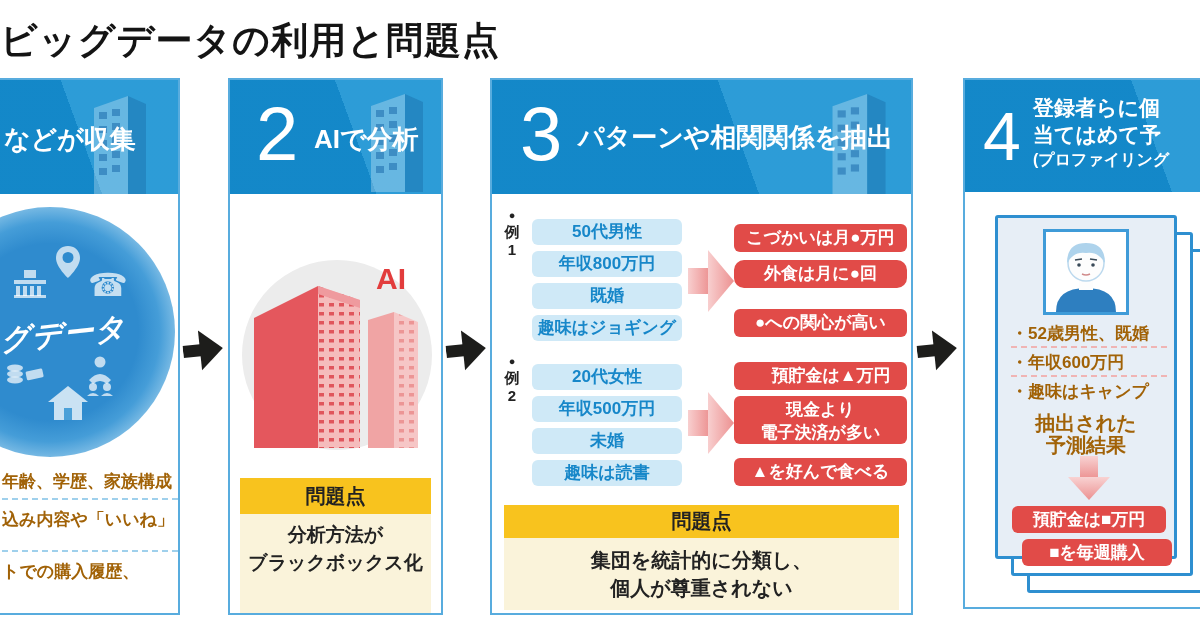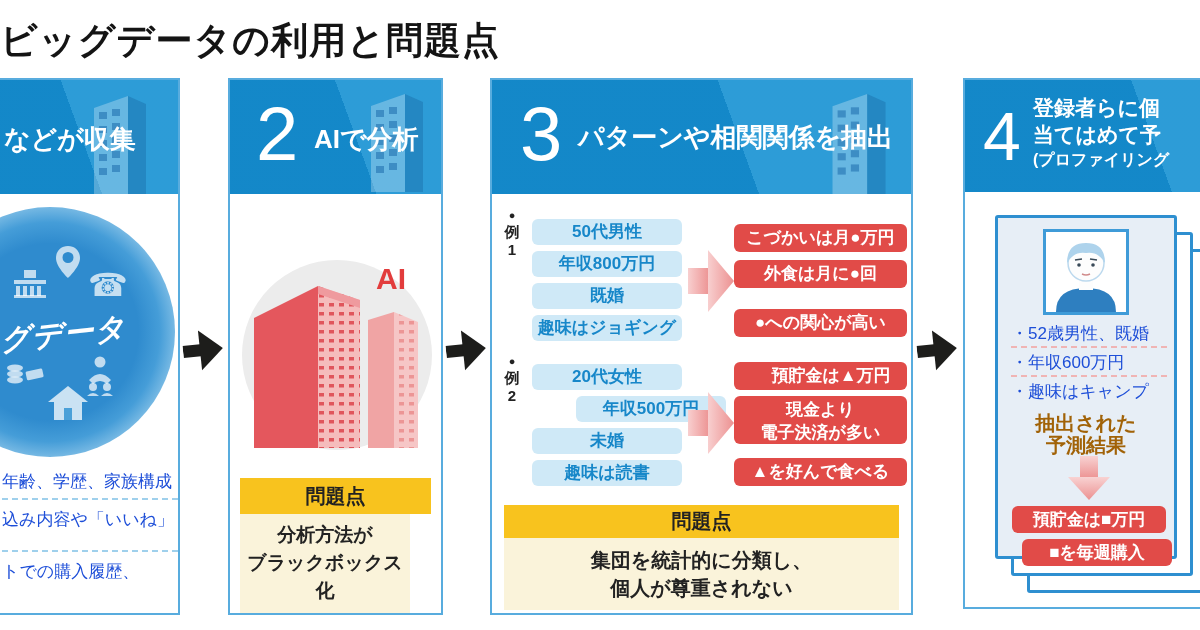--- a/index.html
+++ b/index.html
@@ -28,21 +28,21 @@
   }
   .pred-box {
     position:absolute; width:173px; height:28px; line-height:28px;
     background:#e14b48; border-radius:6px; color:#fff;
     font-weight:700; font-size:17px; text-align:center; white-space:nowrap;
   }
   .example-label { position:absolute; width:24px; text-align:center; font-weight:700; font-size:15px; color:#222; line-height:1.2; }
   .example-label .dot { font-size:11px; display:block; line-height:1; margin-bottom:2px; }
   .prob-bar { position:absolute; background:#f8c31e; color:#222; font-weight:700; text-align:center; }
   .prob-body { position:absolute; background:#faf3da; color:#222; font-weight:700; text-align:center; }
-  .list-item { position:absolute; font-size:17px; font-weight:400; color:#1d4ed8; white-space:nowrap; }
+  .list-item { position:absolute; font-size:17px; font-weight:700; color:#a16207; white-space:nowrap; }
   .dash-blue { position:absolute; border-top:2px dashed #9fd0ec; }
   .dash-pink { position:absolute; border-top:2px dashed #f0b4b4; }
   .big-circle {
     position:absolute; border-radius:50%;
     background:radial-gradient(circle, #2f8bce 0%, #2f8bce 50%, #459dd8 62%, #8ec6e9 75%, #cfe8f6 85%, rgba(255,255,255,0) 93%);
   }
   .circle-label {
     position:absolute; color:#fff; font-weight:800; font-style:italic; font-size:30px;
     transform:rotate(-6deg); white-space:nowrap; letter-spacing:1px;
   }
@@ -172,21 +172,21 @@
     </defs>
     <polygon points="6,62 70,30 70,192 6,192" fill="#e4575d"></polygon>
     <polygon points="70,30 112,44 112,192 70,192" fill="url(#win1)"></polygon>
     <polygon points="70,30 112,44 112,52 70,38" fill="#ef9a9e"></polygon>
     <polygon points="120,64 146,56 146,192 120,192" fill="#f0a4a4"></polygon>
     <polygon points="146,56 170,66 170,192 146,192" fill="url(#win2)"></polygon>
   </svg>
   <div class="ai-label" style="left:146px; top:182px;">AI</div>
 
   <div class="prob-bar" style="left:10px; top:398px; width:191px; height:36px; line-height:36px; font-size:20px;">問題点</div>
-  <div class="prob-body" style="left:10px; top:434px; width:170px; height:99px; font-size:19px; line-height:28px; padding-top:7px;">
+  <div class="prob-body" style="left:10px; top:434px; width:191px; height:99px; font-size:19px; line-height:28px; padding-top:7px;">
     <div>分析方法が</div>
     <div>ブラックボックス化</div>
   </div>
 </div>
 
 <svg class="flow-arrow" style="left:446px; top:328px;" width="40" height="44" viewBox="0 0 40 44">
   <rect x="0" y="16" width="20" height="12" fill="#1d1d1b"></rect>
   <polygon points="17,2 40,22 17,42" fill="#1d1d1b"></polygon>
 </svg>
 
@@ -225,30 +225,30 @@
     <defs>
         <linearGradient id="pg1" x1="0" y1="0" x2="1" y2="0">
       <stop offset="0" stop-color="#f8cfcf"></stop>
           <stop offset="1" stop-color="#ec9191"></stop>
     </linearGradient>
       </defs>
     <rect x="0" y="20" width="22" height="26" fill="url(#pg1)"></rect>
     <polygon points="20,2 46,33 20,64" fill="url(#pg1)"></polygon>
   </svg>
   <div class="pred-box" style="left:242px; top:144px;">こづかいは月●万円</div>
-  <div class="pred-box" style="left:242px; top:180px;">外食は月に●回</div>
+  <div class="pred-box" style="left:242px; top:180px;border-radius:10px;">外食は月に●回</div>
   <div class="pred-box" style="left:242px; top:217px;margin-top:12px;">●への関心が高い</div>
 
   <div class="example-label" style="left:8px; top:276px;">
     <span class="dot">●</span>
     <span>例</span><br>
     <span>2</span>
   </div>
   <div class="attr-box" style="left:40px; top:284px;">20代女性</div>
-  <div class="attr-box" style="left:40px; top:316px;margin-left:44px;">年収500万円</div>
+  <div class="attr-box" style="left:40px; top:316px;">年収500万円</div>
   <div class="attr-box" style="left:40px; top:348px;">未婚</div>
   <div class="attr-box" style="left:40px; top:380px;">趣味は読書</div>
   <svg style="position:absolute; left:196px; top:310px;" width="46" height="66" viewBox="0 0 46 66">
     <defs>
         <linearGradient id="pg2" x1="0" y1="0" x2="1" y2="0">
       <stop offset="0" stop-color="#f8cfcf"></stop>
           <stop offset="1" stop-color="#ec9191"></stop>
     </linearGradient>
       </defs>
     <rect x="0" y="20" width="22" height="26" fill="url(#pg2)"></rect>

